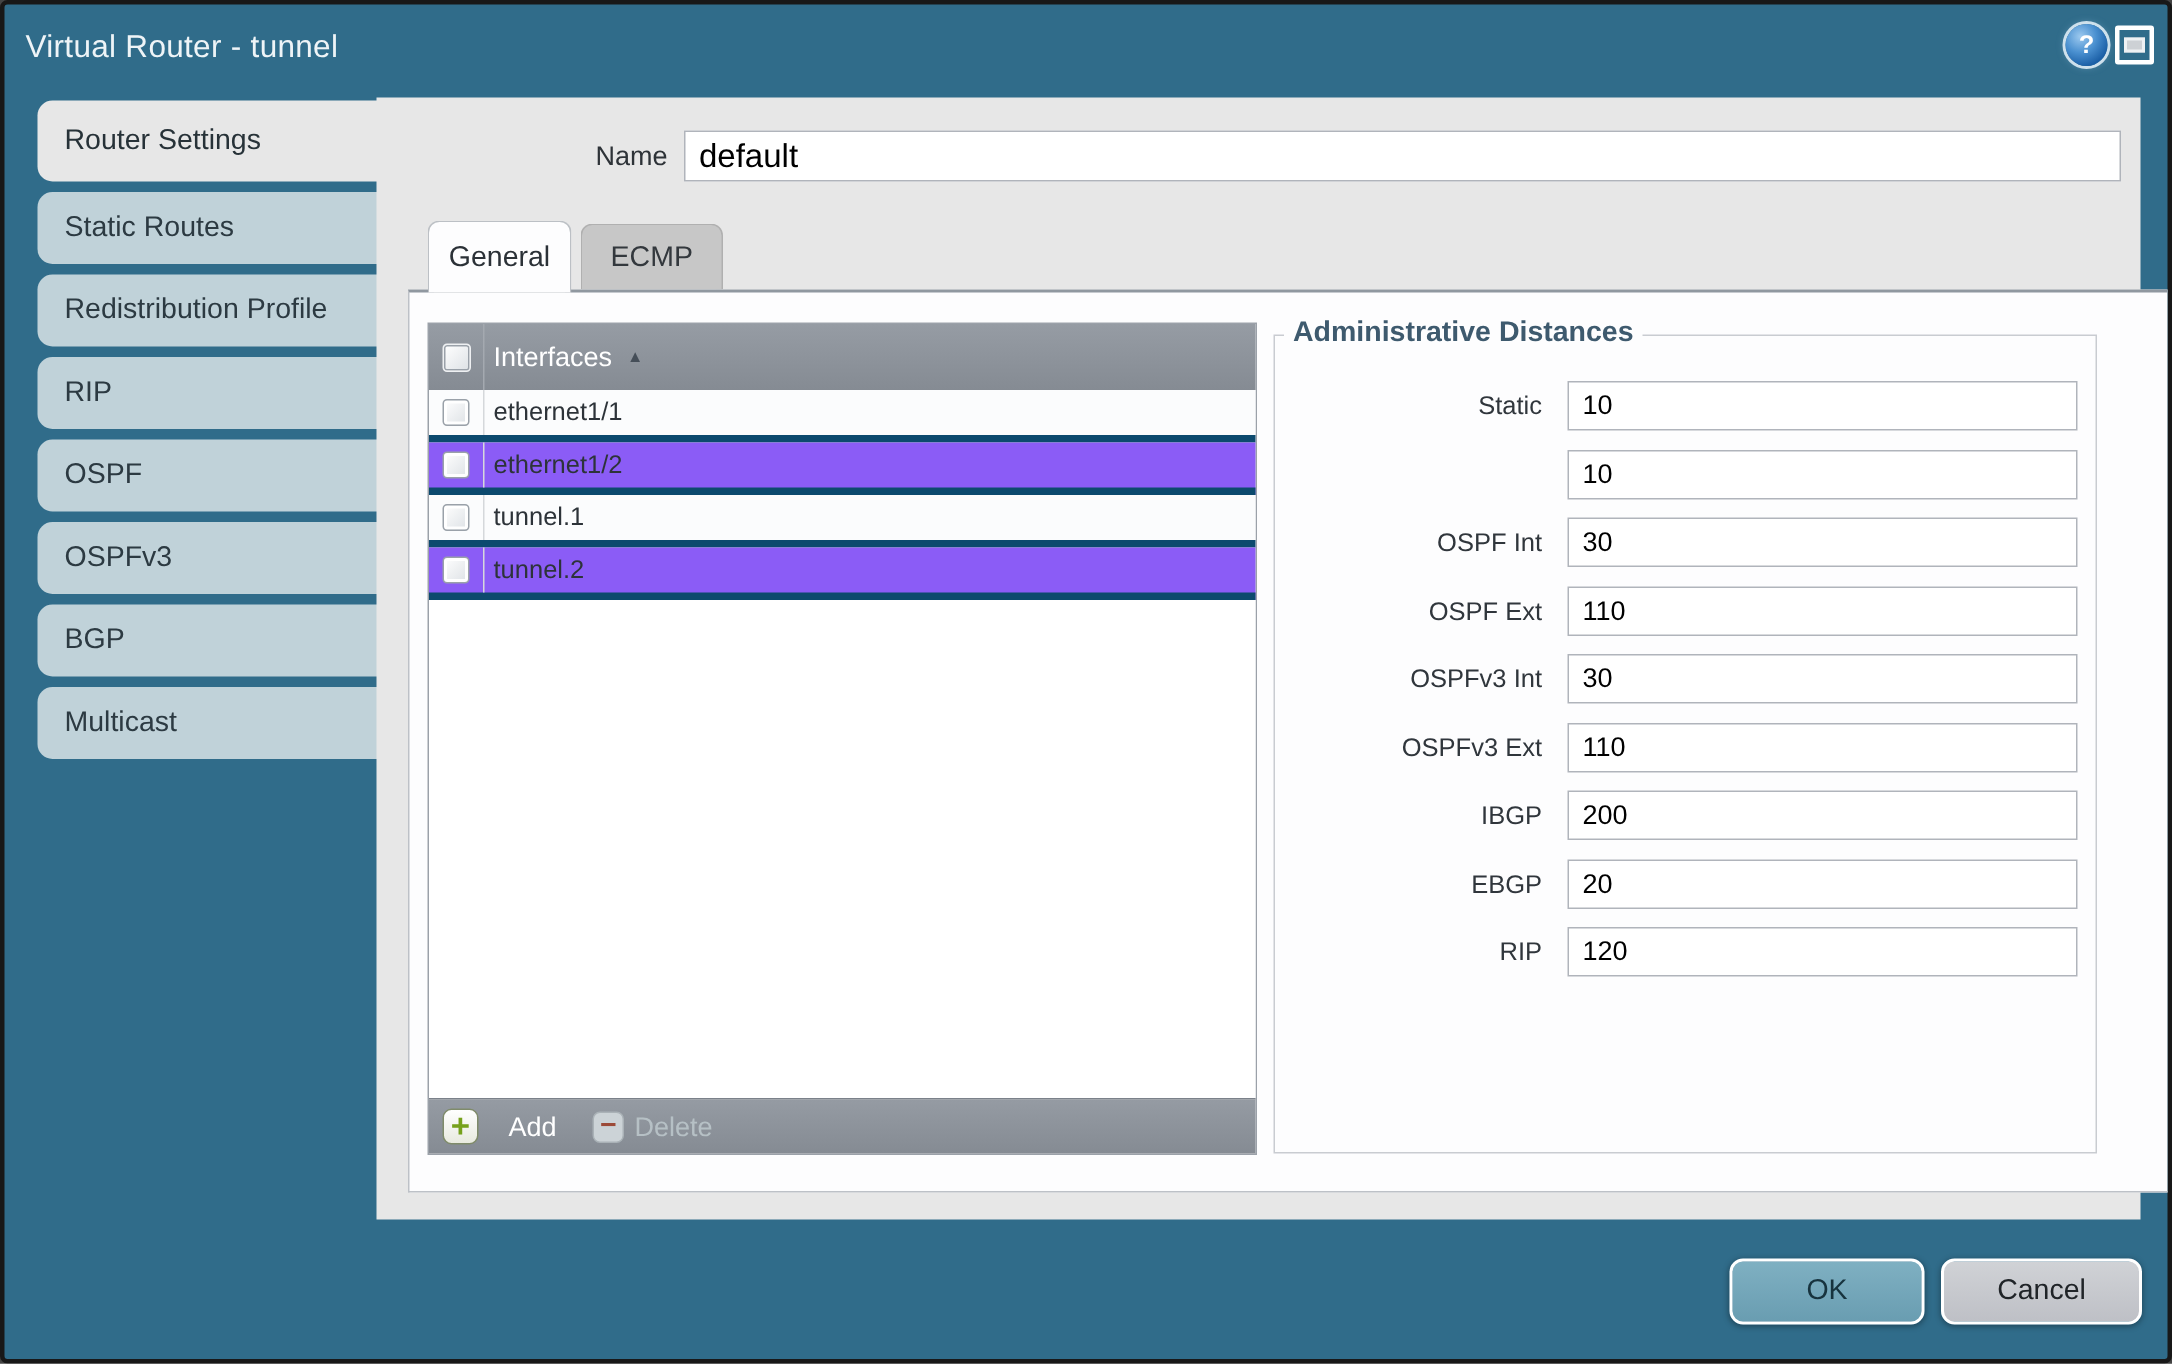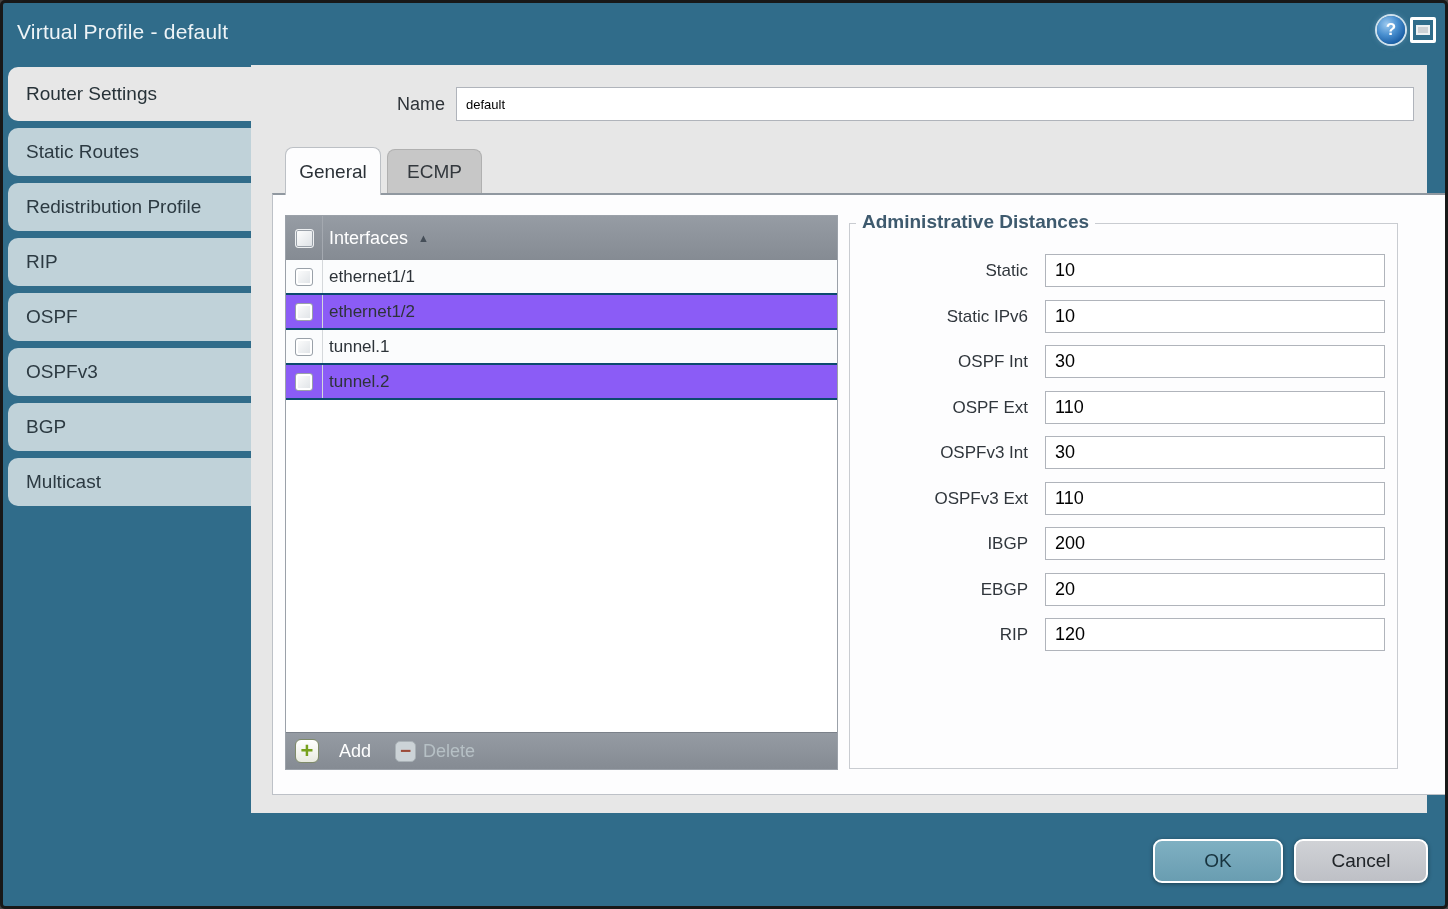--- a/index.html
+++ b/index.html
@@ -30,21 +30,21 @@
     position:absolute; left:1407px; top:14px; width:26px; height:26px;
     border:3px solid #fff; border-radius:2px; cursor:pointer;
   }
   .max-icon .inner {
     position:absolute; left:3px; right:3px; top:5px; height:10px;
     background:#cdd1d5; border:2px solid #eef1f3;
   }
 
   
   .side-tab {
-    position:absolute; left:5px; width:252px; height:48px;
+    position:absolute; left:22px; width:252px; height:48px;
     background:#c0d2d9; border-radius:10px 0 0 10px;
     display:flex; align-items:center; padding-left:18px;
     font-size:19px; color:#2c3a42; cursor:pointer;
   }
   .side-tab.active {
     width:258px; height:54px; background:#e7e7e7; z-index:6;
     color:#273238;
   }
 
   
@@ -52,21 +52,21 @@
     position:absolute; left:248px; top:62px; width:1176px; height:748px;
     background:#e7e7e7; z-index:5;
   }
 
   .name-label {
     position:absolute; left:99px; top:22px; width:95px; height:34px;
     line-height:34px; text-align:right; font-size:18px; color:#2e3338;
   }
   .name-input {
     position:absolute; left:205px; top:22px; width:958px; height:34px;
-    border:1px solid #b0b4bb; background:#fff; font-size:13px; color:#000;
+    border:1px solid #b0b4bb; background:#fff; font-size:22px; color:#000;
     padding:0 9px; font-family:"Liberation Sans", sans-serif; outline:none;
   }
 
   .tab-top {
     position:absolute; font-size:19px; color:#2b3137; cursor:pointer;
     display:flex; align-items:center; justify-content:center;
     border-radius:8px 8px 0 0;
   }
   .tab-general {
     left:34px; top:82px; width:96px; height:48px; z-index:3;
@@ -106,21 +106,21 @@
     background:linear-gradient(135deg,#ffffff,#dde1e5);
     border:1px solid #9aa1a9;
     box-shadow:inset 0 0 0 2px rgba(255,255,255,.95);
   }
   .if-header .cb { border:1px solid #eef0f2; box-shadow:inset 0 0 0 1px #9aa1a9; }
   .if-header-label { font-size:18px; color:#fff; margin-left:6px; }
   .sort-icon { font-size:11px; color:#454e58; margin-left:10px; }
 
   .if-row {
     height:35px; flex:0 0 35px; display:flex; align-items:center;
-    background:#fbfcfd; border-bottom:2px solid #0c4a6e;
+    background:#fbfcfd; border-bottom:5px solid #0c4a6e;
     font-size:17px; color:#2d3339; cursor:pointer;
   }
   .if-row.alt { background:#8b5cf6; }
   .if-row .cb-cell { border-right:1px solid #d5d8db; }
   .if-row .cb { width:18px; height:18px; }
   .if-row-label { margin-left:6px; }
 
   .if-fill { flex:1 1 auto; background:#fff; }
 
   .if-footer {
@@ -180,21 +180,21 @@
     font-family:"Liberation Sans", sans-serif;
   }
   .ok-btn { left:1150px; width:130px; background:linear-gradient(#7fb0c2,#699db1); color:#17333e; }
   .cancel-btn { left:1291px; width:134px; background:linear-gradient(#d0d2d6,#bec0c6); color:#202428; }
 </style>
 </head>
 <body>
 
 <div class="window">
 
-  <div class="dialog-title">Virtual Profile - default</div>
+  <div class="dialog-title">Virtual Router - tunnel</div>
   <div class="help-icon">
     <span>?</span>
   </div>
   <div class="max-icon">
     <div class="inner"></div>
   </div>
 
   <div class="side-tab active" style="top:64px;">
       <span>Router Settings</span>
     </div>
@@ -287,21 +287,20 @@
       </div>
 
       <div class="fieldset">
         <div class="legend">Administrative Distances</div>
 
         <div class="field-row" style="top:30px;">
           <div class="field-label">Static</div>
           <input class="field-input" type="text" value="10" style="">
         </div>
         <div class="field-row" style="top:76px;">
-          <div class="field-label">Static IPv6</div>
           <input class="field-input" type="text" value="10" style="">
         </div>
         <div class="field-row" style="top:121px;">
           <div class="field-label">OSPF Int</div>
           <input class="field-input" type="text" value="30" style="">
         </div>
         <div class="field-row" style="top:167px;">
           <div class="field-label">OSPF Ext</div>
           <input class="field-input" type="text" value="110" style="">
         </div>

